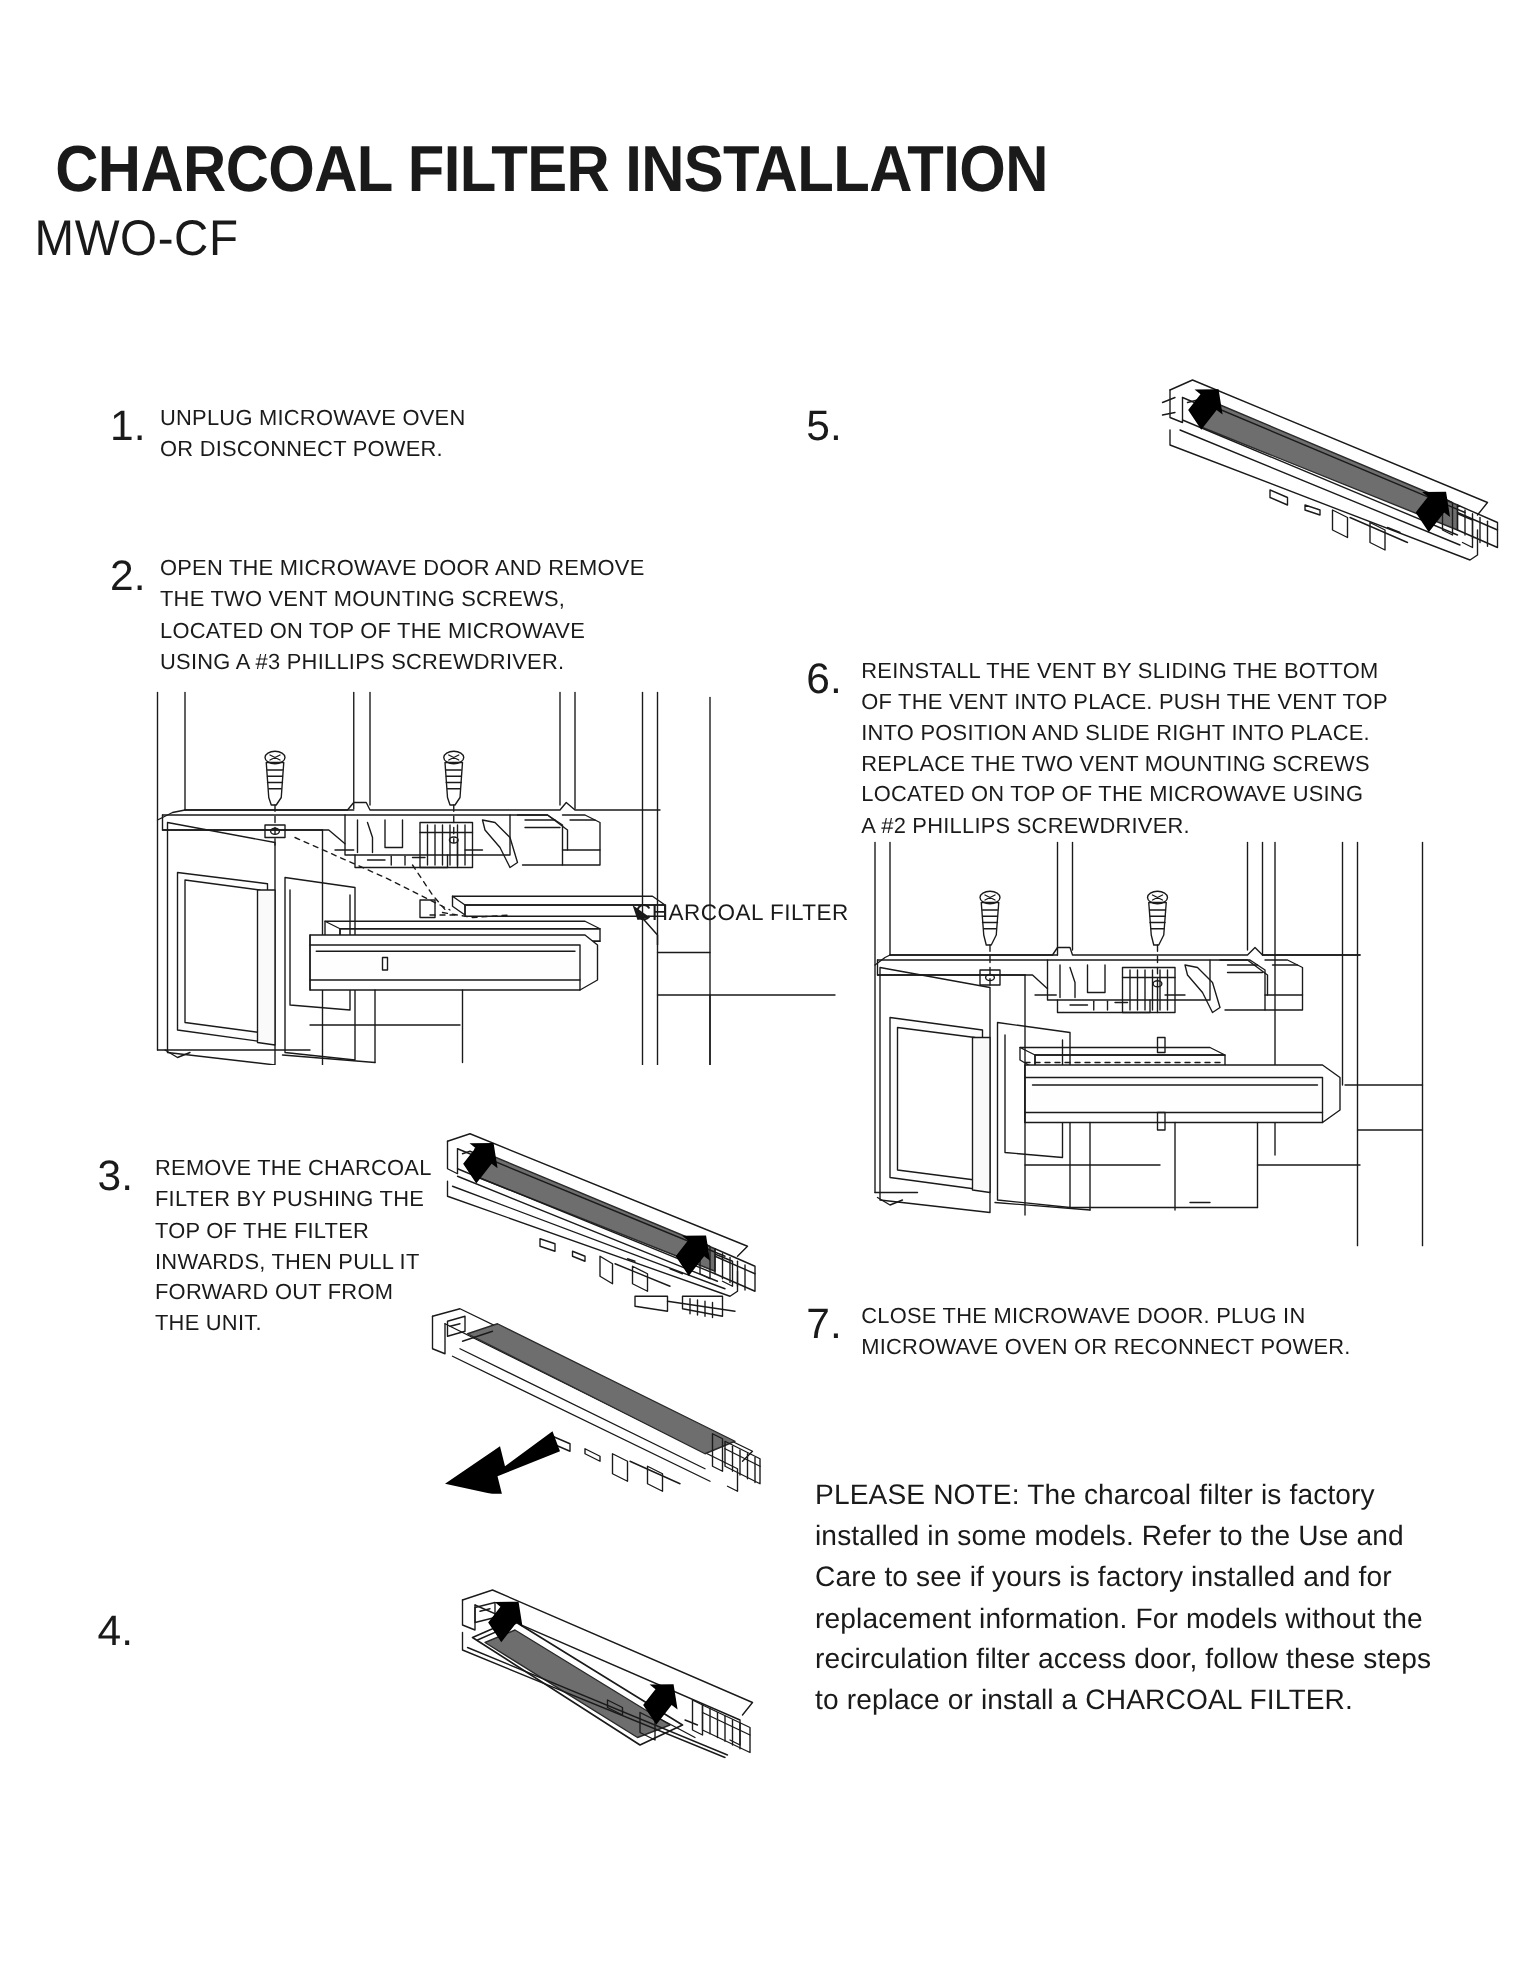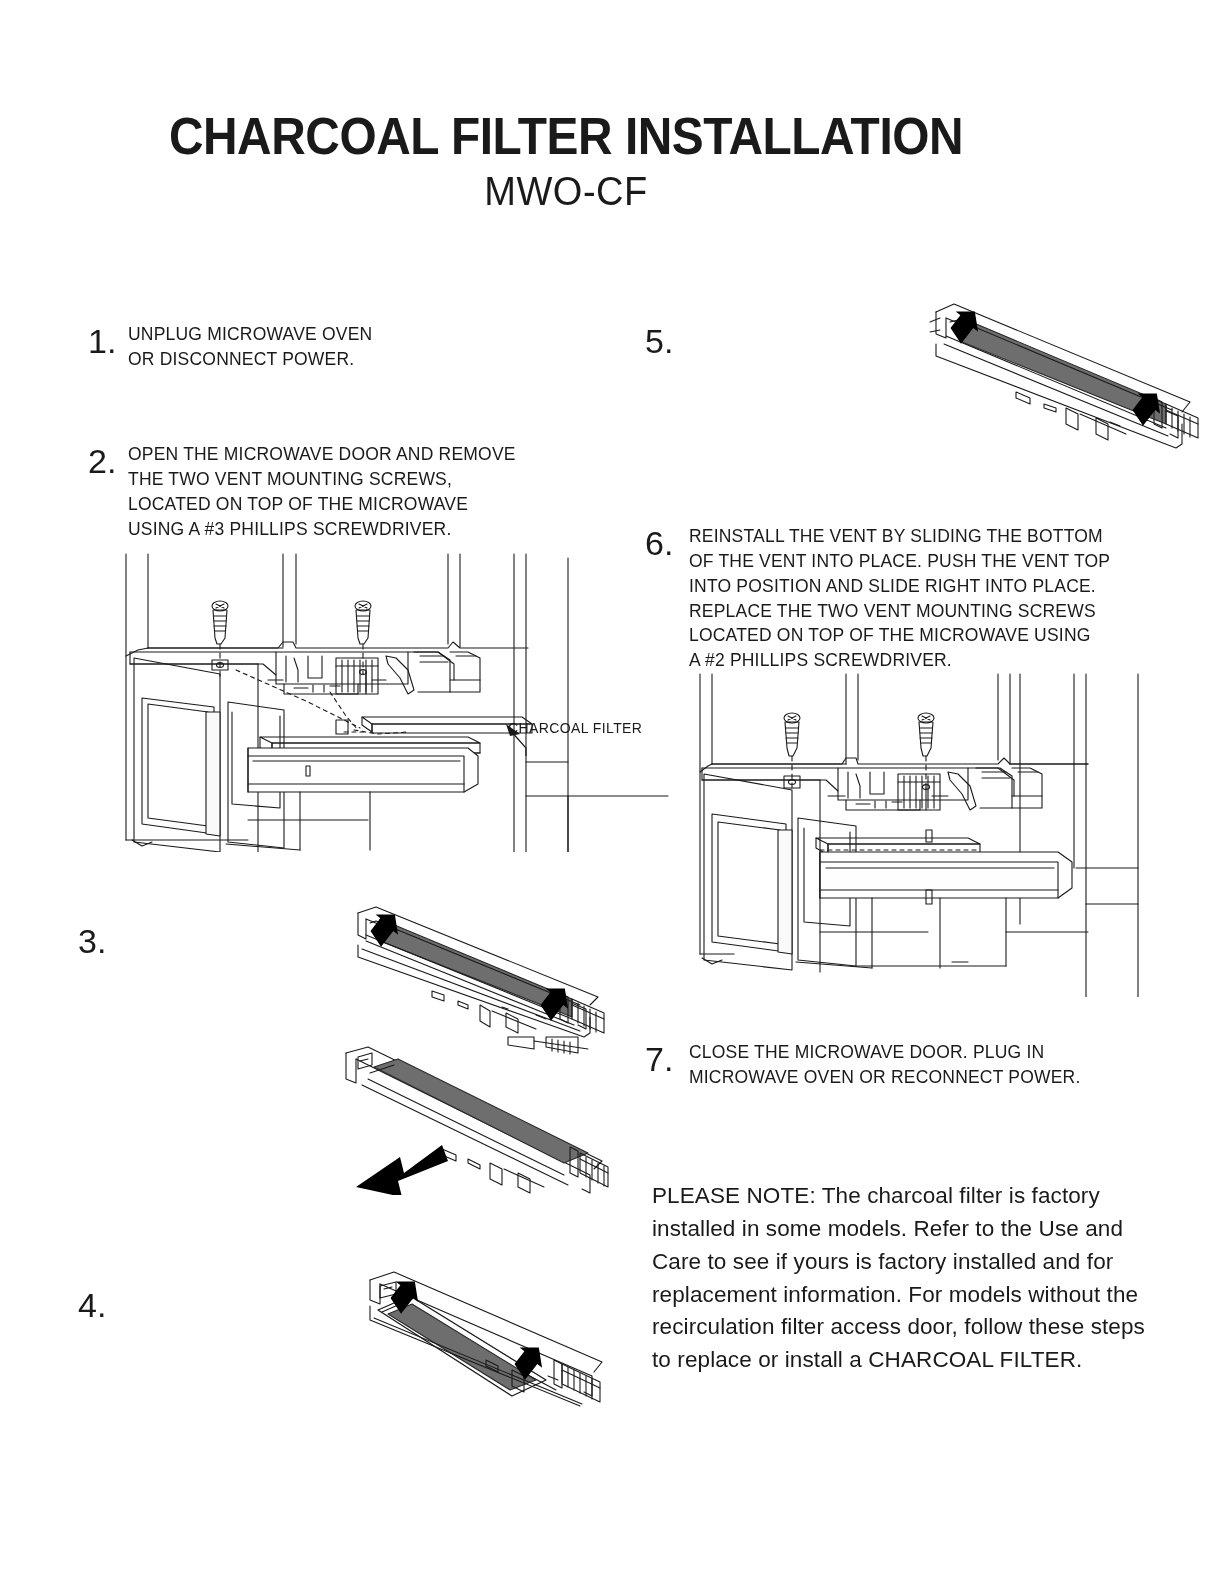--- a/index.html
+++ b/index.html
@@ -13,23 +13,22 @@
     position: relative;
     font-family: "Liberation Sans", sans-serif;
     color: #1a1a1a;
     overflow: hidden;
   }
 
   
   #title-block {
     position: absolute;
     top: 110px;
-    left: 14px;
+    left: 0;
     width: 1104px;
-    text-align: center;
   }
   #doc-title {
     font-size: 52px;
     font-weight: 700;
     letter-spacing: -0.5px;
     line-height: 1.02;
     transform: scaleX(0.92);
     transform-origin: center;
   }
   #doc-subtitle {
@@ -88,21 +87,21 @@
   #fig-step5 { top: 300px;  left: 920px; width: 282px; height: 150px; }
   #fig-step6 { top: 672px;  left: 668px; width: 500px; height: 325px; }
 
   .figure svg { display: block; width: 100%; height: 100%; }
 
   
   #charcoal-callout {
     position: absolute;
     top: 720px;
     left: 508px;
-    font-size: 14px;
+    font-size: 18px;
     letter-spacing: 0.4px;
     white-space: nowrap;
   }
 
   
   #please-note {
     position: absolute;
     top: 1180px;
     left: 652px;
     width: 500px;
@@ -255,20 +254,26 @@
       <path d="M402 178 L418 196 L418 204"></path>
     </g>
     <path d="M398 172 L412 182 L402 184 Z" fill="#1a1a1a"></path>
   </svg>
 </div>
 
 <div id="charcoal-callout">CHARCOAL FILTER</div>
 
 <div class="step" id="step-3">
   <div class="step-num">3.</div>
+  <div class="step-text">REMOVE THE CHARCOAL
+FILTER BY PUSHING THE
+TOP OF THE FILTER
+INWARDS, THEN PULL IT
+FORWARD OUT FROM
+THE UNIT.</div>
 </div>
 
 <div class="figure" id="fig-step3a">
   <svg viewBox="0 0 270 135" xmlns="http://www.w3.org/2000/svg">
     <g fill="none" stroke="#1a1a1a" stroke-width="1.1" stroke-linejoin="round" stroke-linecap="round">
 
       <path d="M18 8 L36 2 L258 92 L250 100"></path>
       <path d="M18 8 L18 30 L26 34 L26 14"></path>
       <path d="M26 14 L246 104 L246 124 L238 120"></path>
 

